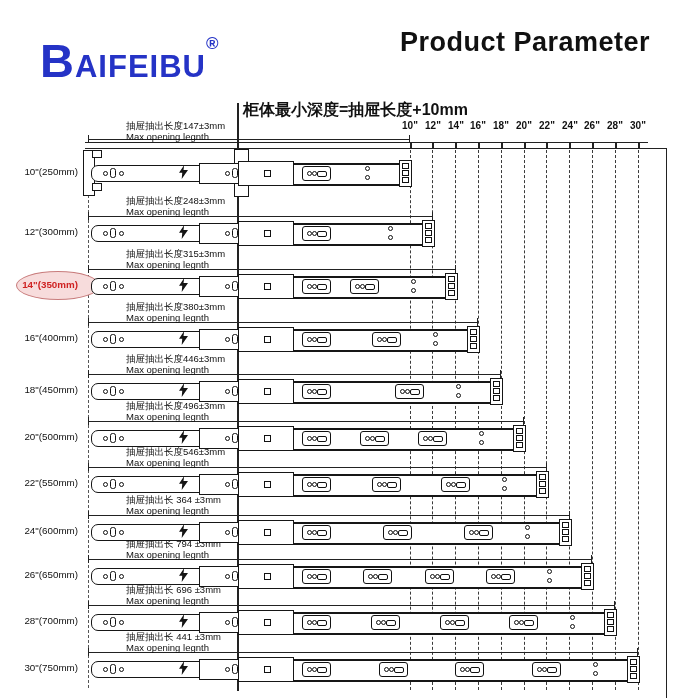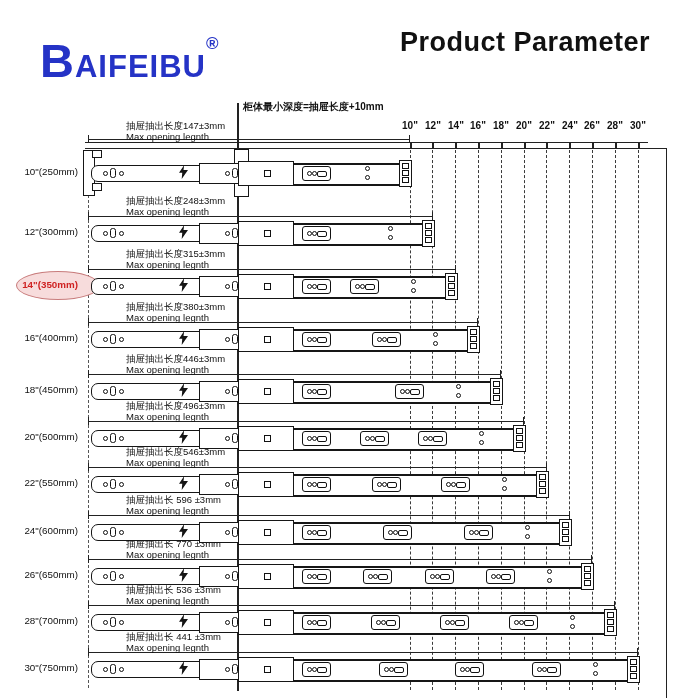--- a/index.html
+++ b/index.html
@@ -6,21 +6,21 @@
   #canvas{position:relative;width:700px;height:700px;background:#fff;overflow:hidden;
           font-family:"Liberation Sans","DejaVu Sans",sans-serif;color:#111;}
   .abs{position:absolute;}
   
   #logo{left:40px;top:33px;white-space:nowrap;}
   #logo .b1{font-size:47px;font-weight:800;letter-spacing:1px;}
   #logo .b2{font-size:31px;font-weight:800;letter-spacing:1px;}
   #logo .reg{font-size:17px;font-weight:700;vertical-align:28px;}
   #title{left:400px;top:27px;font-size:27px;font-weight:800;letter-spacing:0.5px;}
   #subtitle{left:401px;top:77px;font-size:13.5px;color:#1c1c1c;}
-  #cup-cn{left:243px;top:100px;font-size:10px;font-weight:700;}
+  #cup-cn{left:243px;top:100px;font-size:16px;font-weight:700;}
   #cup-en{left:243px;top:115px;font-size:9.5px;}
   #dim-cn{left:404px;top:102px;font-size:11.5px;font-weight:700;white-space:nowrap;}
   #dim-en{font-size:8.5px;font-weight:600;margin-left:4px;}
   
   .szlabel{top:120px;width:28px;text-align:center;font-size:10px;font-weight:700;}
   .sztick{top:142px;width:1.5px;height:7px;background:#222;}
   .szdash{top:150px;width:0;height:540px;border-left:1.5px dashed #3a3a3a;}
   .hline{height:0;border-top:1.3px solid #222;}
   .vline{width:1.5px;background:#222;}
   .dashleft{left:88px;top:150px;width:0;height:538px;border-left:1px dashed #555;}
@@ -356,21 +356,21 @@
       </div>
       <div class="abs dot" style="left: 502px; top: 477px; z-index: 9;"></div>
       <div class="abs dot" style="left: 502px; top: 486px; z-index: 9;"></div>
       <div class="abs endcap" style="left: 536px; top: 471px; width: 11px; height: 25px;">
         <div class="mini" style="top: 2px;"></div>
         <div class="mini" style="top: 9px;"></div>
         <div class="mini" style="top: 16px;"></div>
       </div>
       <div class="abs rowlabel" style="left: 2px; top: 525px;">24"(600mm)</div>
       <div class="abs dimtext" style="left: 126px; top: 494px;">
-        <div class="cn">抽屉抽出长 596 ±3mm</div>
+        <div class="cn">抽屉抽出长 364 ±3mm</div>
         <div class="en">Max opening legnth</div>
       </div>
       <div class="abs dimline" style="left: 88px; top: 515px; width: 482px;"></div>
       <div class="abs dimtick" style="left: 88px; top: 511px;"></div>
       <div class="abs dimtick" style="left: 569px; top: 511px;"></div>
       <div class="abs rail1" style="left: 91px; top: 524px; width: 148px; height: 15px;"></div>
       <div class="abs dot" style="left: 103px; top: 530px;"></div>
       <div class="abs oval" style="left: 110px; top: 527px;"></div>
       <div class="abs dot" style="left: 119px; top: 530px;"></div>
       <div class="abs bolt" style="left: 179px; top: 524px;"></div>
@@ -397,21 +397,21 @@
       </div>
       <div class="abs dot" style="left: 525px; top: 525px; z-index: 9;"></div>
       <div class="abs dot" style="left: 525px; top: 534px; z-index: 9;"></div>
       <div class="abs endcap" style="left: 559px; top: 519px; width: 11px; height: 25px;">
         <div class="mini" style="top: 2px;"></div>
         <div class="mini" style="top: 9px;"></div>
         <div class="mini" style="top: 16px;"></div>
       </div>
       <div class="abs rowlabel" style="left: 2px; top: 569px;">26"(650mm)</div>
       <div class="abs dimtext" style="left: 126px; top: 538px;">
-        <div class="cn">抽屉抽出长 770 ±3mm</div>
+        <div class="cn">抽屉抽出长 794 ±3mm</div>
         <div class="en">Max opening legnth</div>
       </div>
       <div class="abs dimline" style="left: 88px; top: 559px; width: 504px;"></div>
       <div class="abs dimtick" style="left: 88px; top: 555px;"></div>
       <div class="abs dimtick" style="left: 591px; top: 555px;"></div>
       <div class="abs rail1" style="left: 91px; top: 568px; width: 148px; height: 15px;"></div>
       <div class="abs dot" style="left: 103px; top: 574px;"></div>
       <div class="abs oval" style="left: 110px; top: 571px;"></div>
       <div class="abs dot" style="left: 119px; top: 574px;"></div>
       <div class="abs bolt" style="left: 179px; top: 568px;"></div>
@@ -443,21 +443,21 @@
       </div>
       <div class="abs dot" style="left: 547px; top: 569px; z-index: 9;"></div>
       <div class="abs dot" style="left: 547px; top: 578px; z-index: 9;"></div>
       <div class="abs endcap" style="left: 581px; top: 563px; width: 11px; height: 25px;">
         <div class="mini" style="top: 2px;"></div>
         <div class="mini" style="top: 9px;"></div>
         <div class="mini" style="top: 16px;"></div>
       </div>
       <div class="abs rowlabel" style="left: 2px; top: 615px;">28"(700mm)</div>
       <div class="abs dimtext" style="left: 126px; top: 584px;">
-        <div class="cn">抽屉抽出长 536 ±3mm</div>
+        <div class="cn">抽屉抽出长 696 ±3mm</div>
         <div class="en">Max opening legnth</div>
       </div>
       <div class="abs dimline" style="left: 88px; top: 605px; width: 527px;"></div>
       <div class="abs dimtick" style="left: 88px; top: 601px;"></div>
       <div class="abs dimtick" style="left: 614px; top: 601px;"></div>
       <div class="abs rail1" style="left: 91px; top: 614px; width: 148px; height: 15px;"></div>
       <div class="abs dot" style="left: 103px; top: 620px;"></div>
       <div class="abs oval" style="left: 110px; top: 617px;"></div>
       <div class="abs dot" style="left: 119px; top: 620px;"></div>
       <div class="abs bolt" style="left: 179px; top: 614px;"></div>

